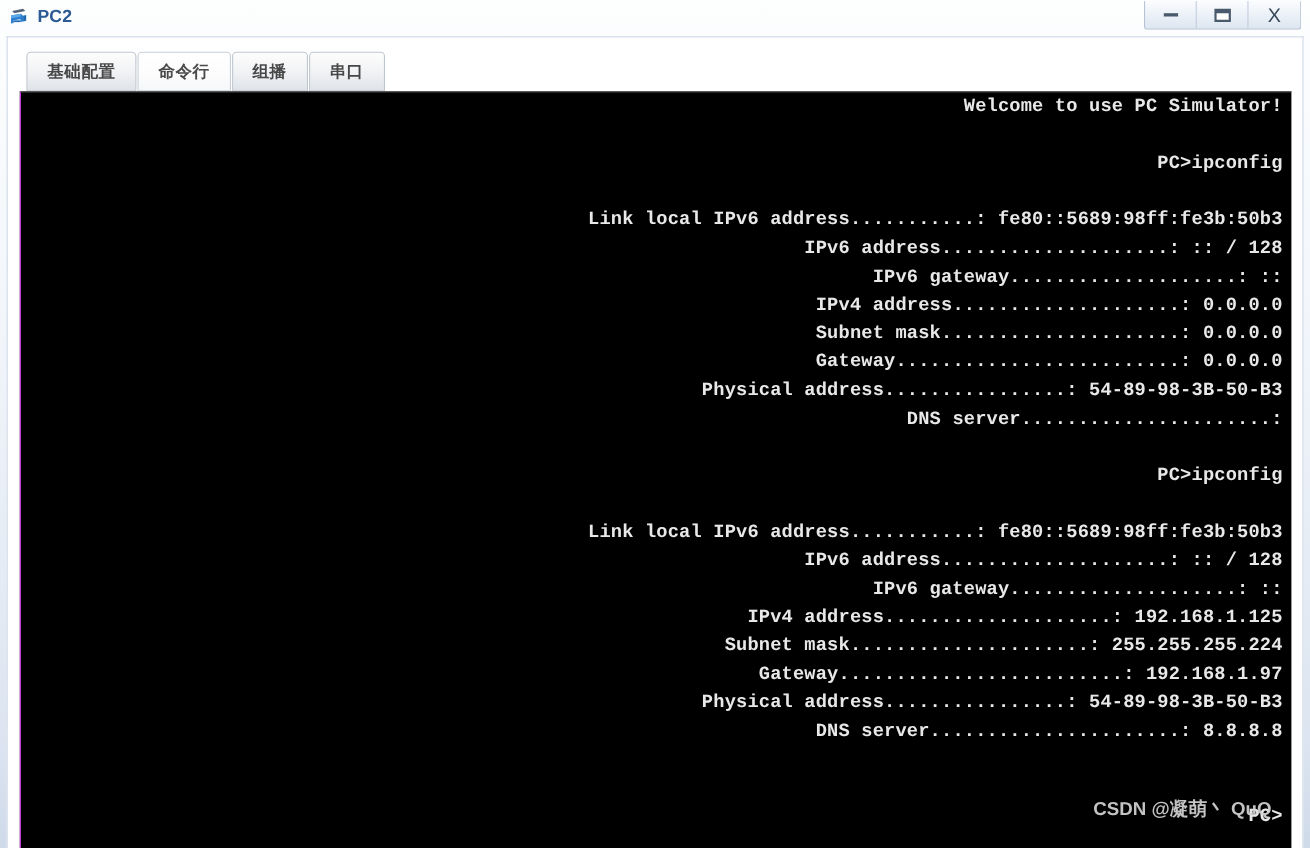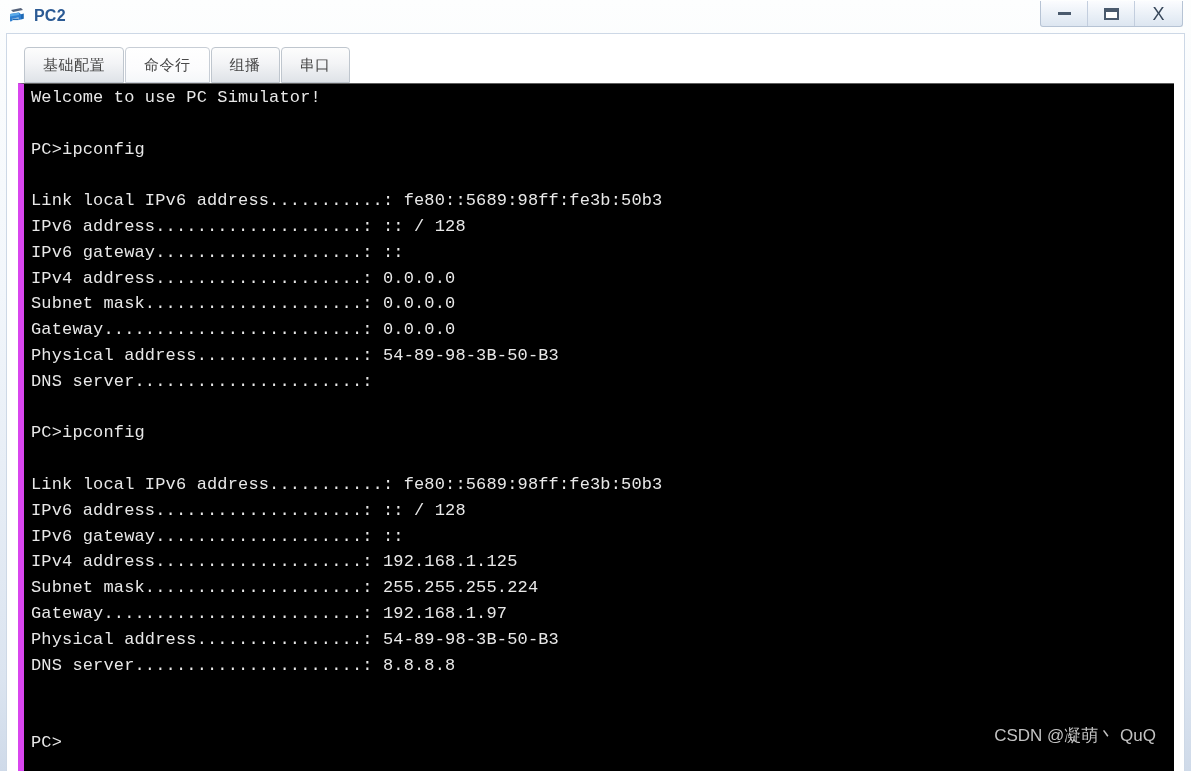--- a/index.html
+++ b/index.html
@@ -12,20 +12,21 @@
     font-family: "Liberation Sans", sans-serif;
   }
 
   
   #app-window {
     position: relative;
     width: 1191px;
     height: 771px;
     background: linear-gradient(to bottom, #fdfefe 0%, #f2f6fb 38%, #dbe4f0 88%, #cfdae9 100%);
     overflow: hidden;
+    text-align: right;
   }
 
   
   #title-bar {
     position: absolute;
     left: 0; top: 0;
     width: 1191px;
     height: 32px;
     display: flex;
     align-items: center;
@@ -99,20 +100,21 @@
   
   #client-area {
     position: absolute;
     left: 6px;
     top: 33px;
     width: 1179px;
     height: 738px;
     background: #ffffff;
     border: 1px solid #cdd8e6;
     border-bottom: none;
+    font-weight: bold;
   }
 
   
   #tab-strip {
     position: absolute;
     left: 0; top: 0;
     height: 50px;
     width: 100%;
     padding: 13px 0 0 17px;
     display: flex;
@@ -148,21 +150,21 @@
   }
 
   
   #terminal {
     position: absolute;
     left: 11px;
     top: 49px;
     width: 1156px;
     height: 689px;
     background: #000000;
-    border-left: 6px solid #d946ef;
+    border-left: 1px solid #d946ef;
     border-top: 1px solid #5e5e5e;
     overflow: hidden;
   }
 
   #terminal-output {
     position: absolute;
     left: 7px;
     top: 1px;
     width: 1140px;
     font-family: "Liberation Mono", "DejaVu Sans Mono", monospace;

